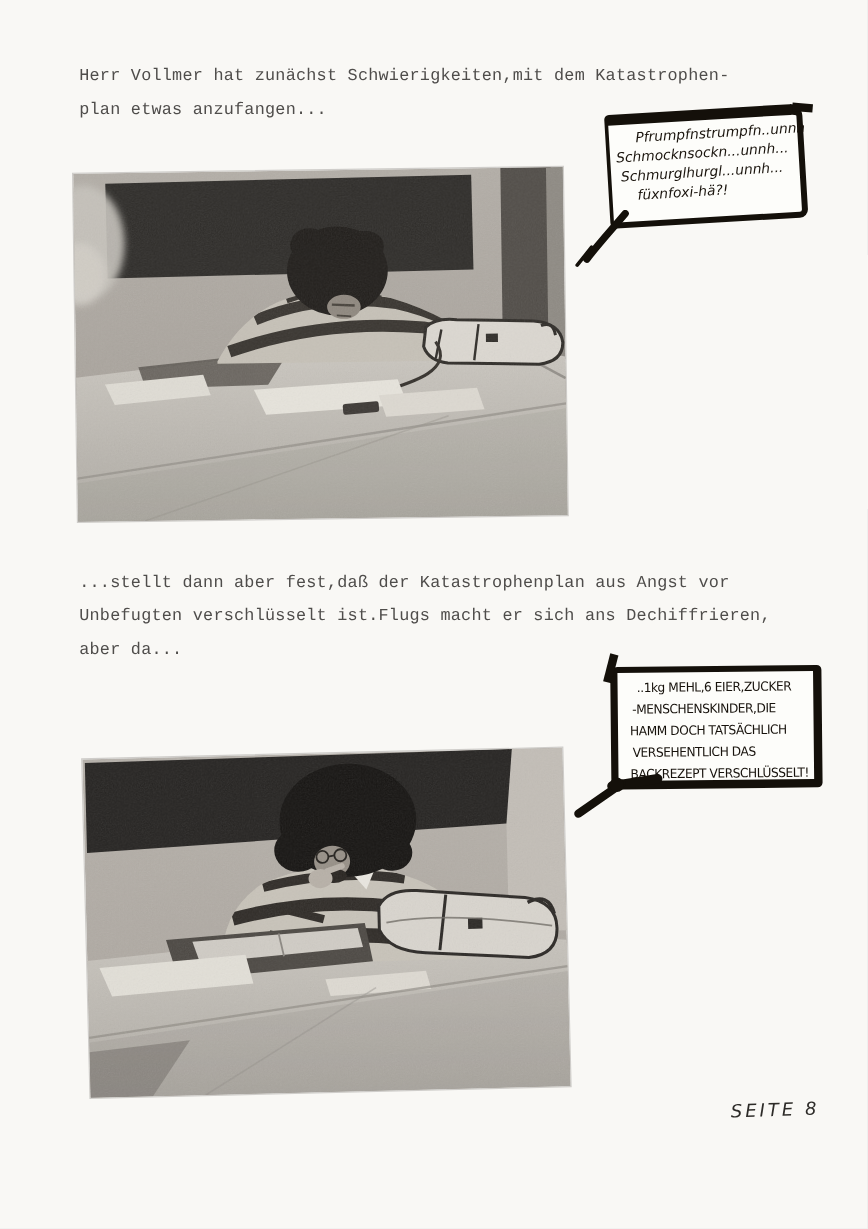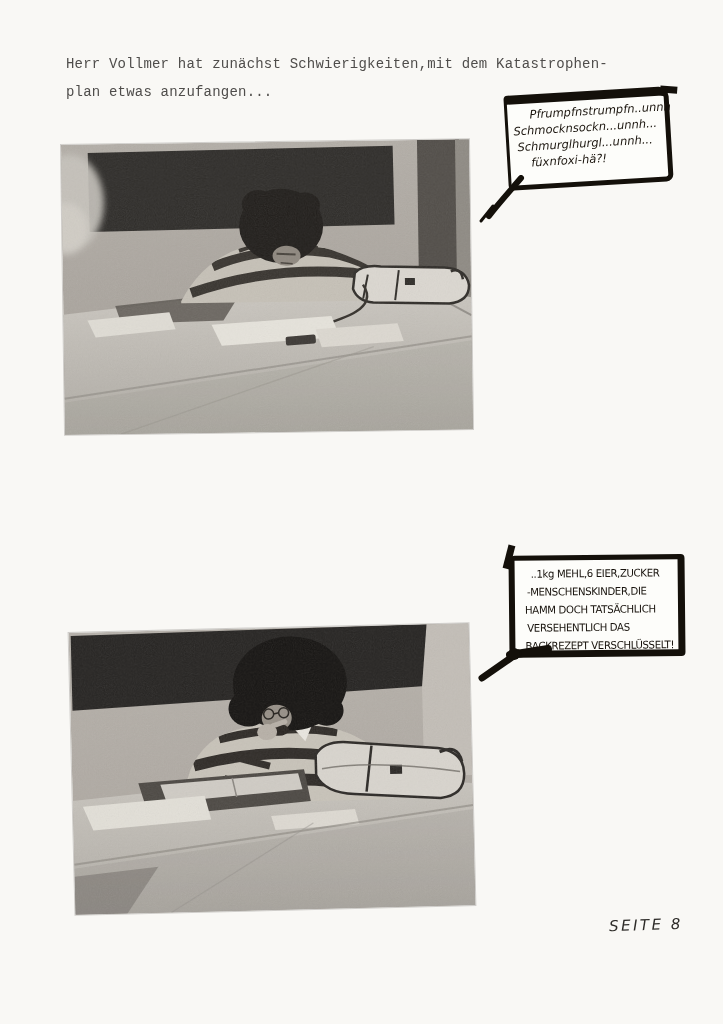--- a/index.html
+++ b/index.html
@@ -153,20 +153,23 @@
     <div class="b1line">Pfrumpfnstrumpfn..unnh</div>
     <div class="b1line">Schmocknsockn...unnh...</div>
     <div class="b1line">Schmurglhurgl...unnh...</div>
     <div class="b1line">füxnfoxi-hä?!</div>
   </div>
   <svg class="tail tail1" viewBox="0 0 52 50">
     <path d="M44,3 C33,16 22,28 12,41" stroke="#14100a" stroke-width="6" stroke-linecap="round" fill="none"></path>
     <path d="M16,31 L4,46" stroke="#14100a" stroke-width="3" stroke-linecap="round" fill="none"></path>
   </svg>
 
+  <p class="typewriter caption-middle">...stellt dann aber fest,daß der Katastrophenplan aus Angst vor
+Unbefugten verschlüsselt ist.Flugs macht er sich ans Dechiffrieren,
+aber da...</p>
 
   <div class="bubble bubble2">
     <div class="b2line">..1kg MEHL,6 EIER,ZUCKER</div>
     <div class="b2line">-MENSCHENSKINDER,DIE</div>
     <div class="b2line">HAMM DOCH TATSÄCHLICH</div>
     <div class="b2line">VERSEHENTLICH DAS</div>
     <div class="b2line">BACKREZEPT VERSCHLÜSSELT!</div>
   </div>
   <svg class="tail tail2" viewBox="0 0 84 46">
     <path d="M76,9 L38,15" stroke="#14100a" stroke-width="8" stroke-linecap="round" fill="none"></path>

